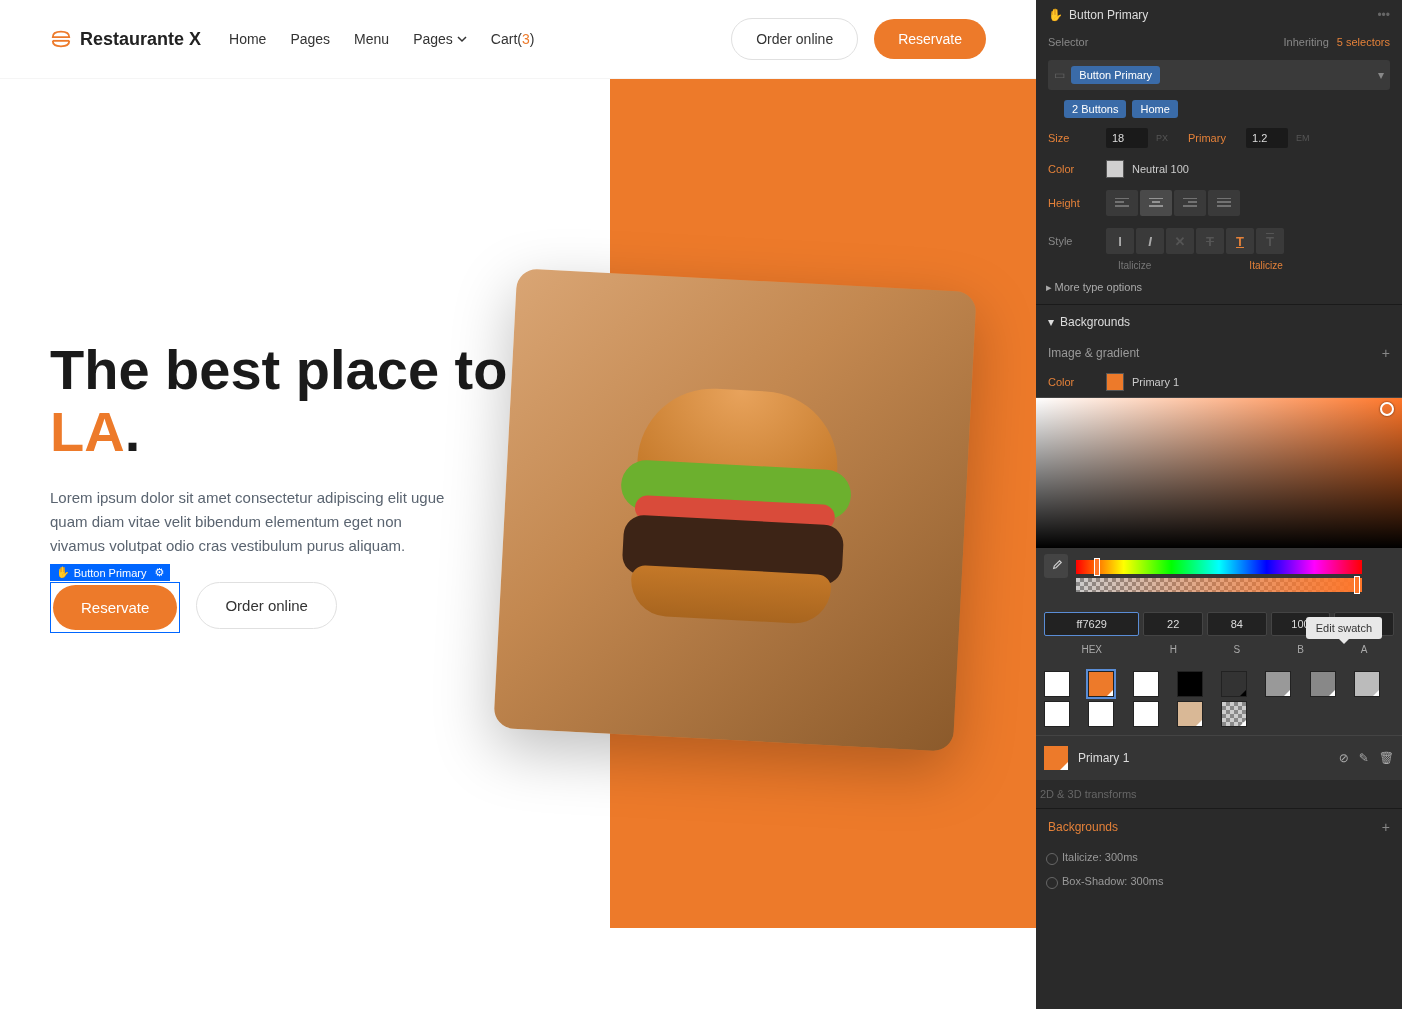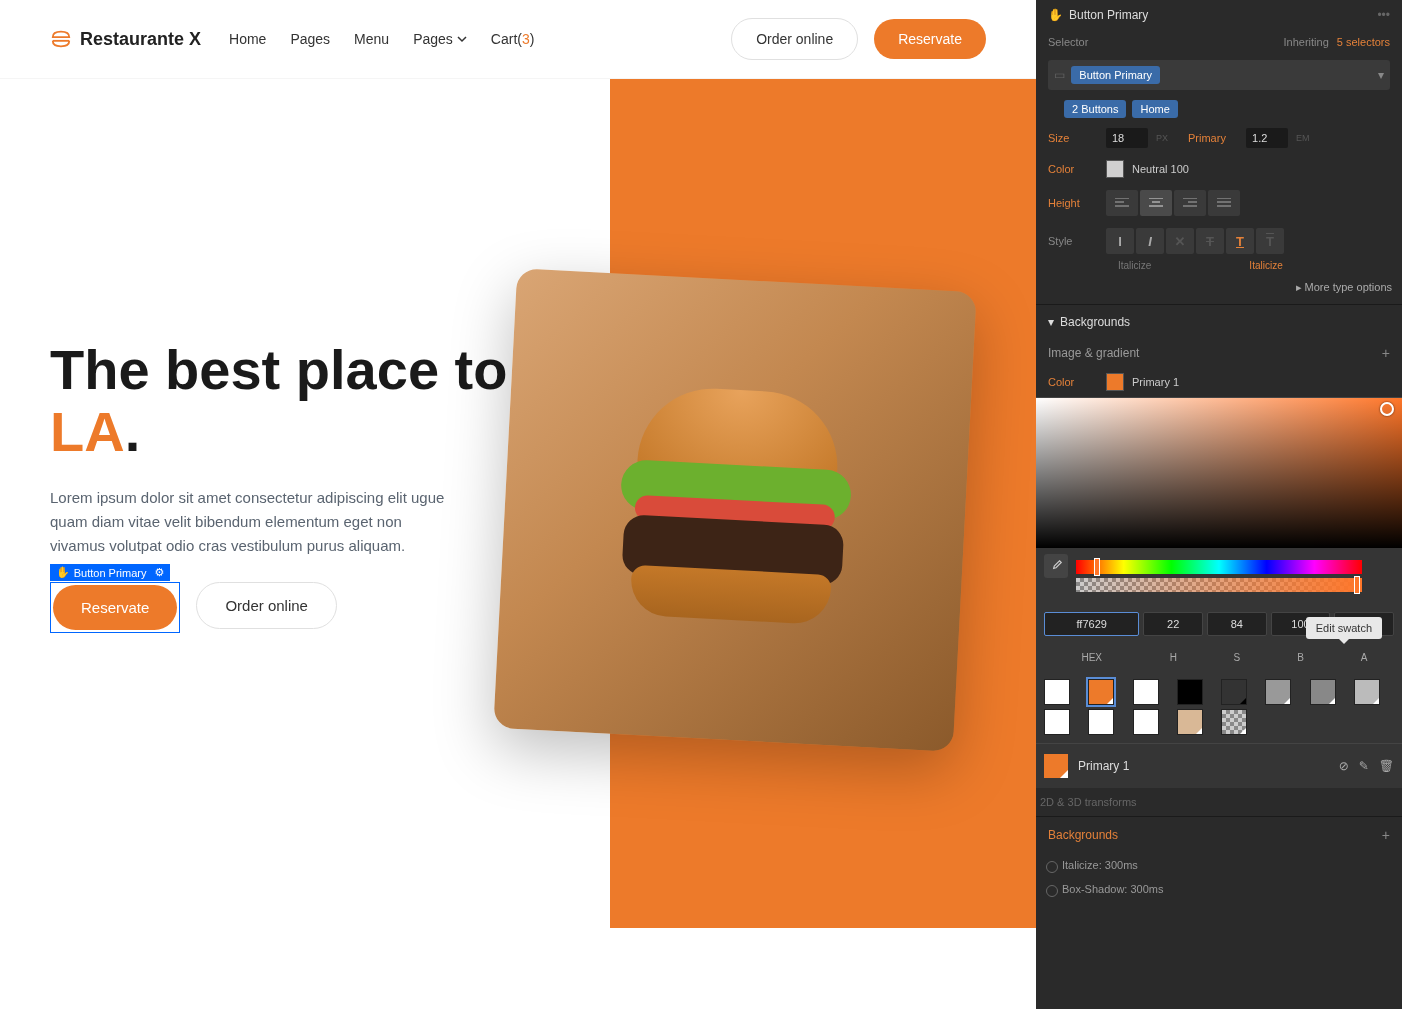--- a/index.html
+++ b/index.html
@@ -50,36 +50,36 @@
 .p-unit{color:#555;font-size:9px}
 .swatch-sm{width:18px;height:18px;background:#d0cfcf;border:1px solid #555}
 .align-btns{display:flex;gap:2px}
 .align-btn{width:32px;height:26px;background:#3a3a3a;display:flex;align-items:center;justify-content:center;border-radius:2px}
 .align-btn.active{background:#4a4a4a}
 .style-btns{display:flex;gap:2px}
 .style-btn{width:28px;height:26px;background:#3a3a3a;display:flex;align-items:center;justify-content:center;border-radius:2px;font-size:13px;font-weight:600}
 .style-btn.disabled{color:#555}
 .style-btn.orange{color:#e48139}
 .sub-labels{display:flex;padding:0 12px;gap:60px;font-size:10px;color:#777}
-.more-opts{text-align:right;padding:10px;color:#aaa;font-size:11px}
+.more-opts{text-align:left;padding:10px;color:#aaa;font-size:11px}
 .section-head{padding:10px 12px;background:#2a2a2a;color:#ddd;font-size:12px;display:flex;align-items:center;gap:6px;border-top:1px solid #1a1a1a}
 .color-picker{background:#353535;margin:0;border-top:1px solid #444}
 .gradient-area{width:100%;height:150px;background:linear-gradient(to bottom,linear-gradient(to right,#fff,#ff7629),#000);background:linear-gradient(to bottom,rgba(0,0,0,0) 0%,#000 100%),linear-gradient(to right,#fff 0%,#ff7629 100%);position:relative}
 .picker-cursor{position:absolute;top:4px;right:8px;width:14px;height:14px;border:2px solid #fff;border-radius:50%;box-shadow:0 0 2px rgba(0,0,0,0.8)}
 .hue-bar{height:14px;margin:8px 40px 4px 40px;background:linear-gradient(to right,#ff0000,#ffff00,#00ff00,#00ffff,#0000ff,#ff00ff,#ff0000);position:relative}
 .hue-cursor{position:absolute;left:18px;top:-2px;width:6px;height:18px;background:#ff7629;border:1px solid #fff}
 .alpha-bar{height:14px;margin:4px 40px 8px 40px;background:linear-gradient(to right,transparent,#ff7629),repeating-conic-gradient(#888 0 25%,#ccc 0 50%) 0 0/8px 8px;position:relative}
 .alpha-cursor{position:absolute;right:2px;top:-2px;width:6px;height:18px;background:#ff7629;border:1px solid #fff}
 .eyedrop{position:absolute;left:8px;width:24px;height:24px;background:#444;border-radius:3px;display:flex;align-items:center;justify-content:center}
 .hue-wrap{position:relative;padding:4px 0}
 .color-inputs{display:flex;gap:4px;padding:8px}
 .ci{flex:1;text-align:center}
 .ci input{width:100%;background:#222;border:1px solid #444;color:#ddd;padding:5px 4px;font-size:11px;text-align:center;border-radius:2px}
 .ci.hex input{border-color:#5a8dd6}
-.ci label{display:block;font-size:10px;color:#aaa;margin-top:16px}
+.ci label{display:block;font-size:10px;color:#aaa;margin-top:8px}
 .swatch-grid{display:grid;grid-template-columns:repeat(8,1fr);gap:4px;padding:8px}
 .sw{width:26px;height:26px;border:1px solid #222;position:relative}
 .sw.sel{outline:2px solid #5a8dd6}
 .sw::after{content:'';position:absolute;bottom:0;right:0;width:0;height:0;border-left:6px solid transparent;border-bottom:6px solid #fff}
 .sw.dark::after{border-bottom-color:#000}
 .current-swatch{display:flex;align-items:center;gap:10px;padding:10px 8px;border-top:1px solid #444}
 .cs-box{width:24px;height:24px;background:#ed7a2a;position:relative}
 .cs-box::after{content:'';position:absolute;bottom:0;right:0;border-left:8px solid transparent;border-bottom:8px solid #fff}
 .cs-actions{margin-left:auto;display:flex;gap:10px;color:#aaa}
 .tooltip{position:absolute;background:#e8e8e8;color:#333;padding:5px 10px;border-radius:3px;font-size:11px;right:20px;top:617px;white-space:nowrap}

